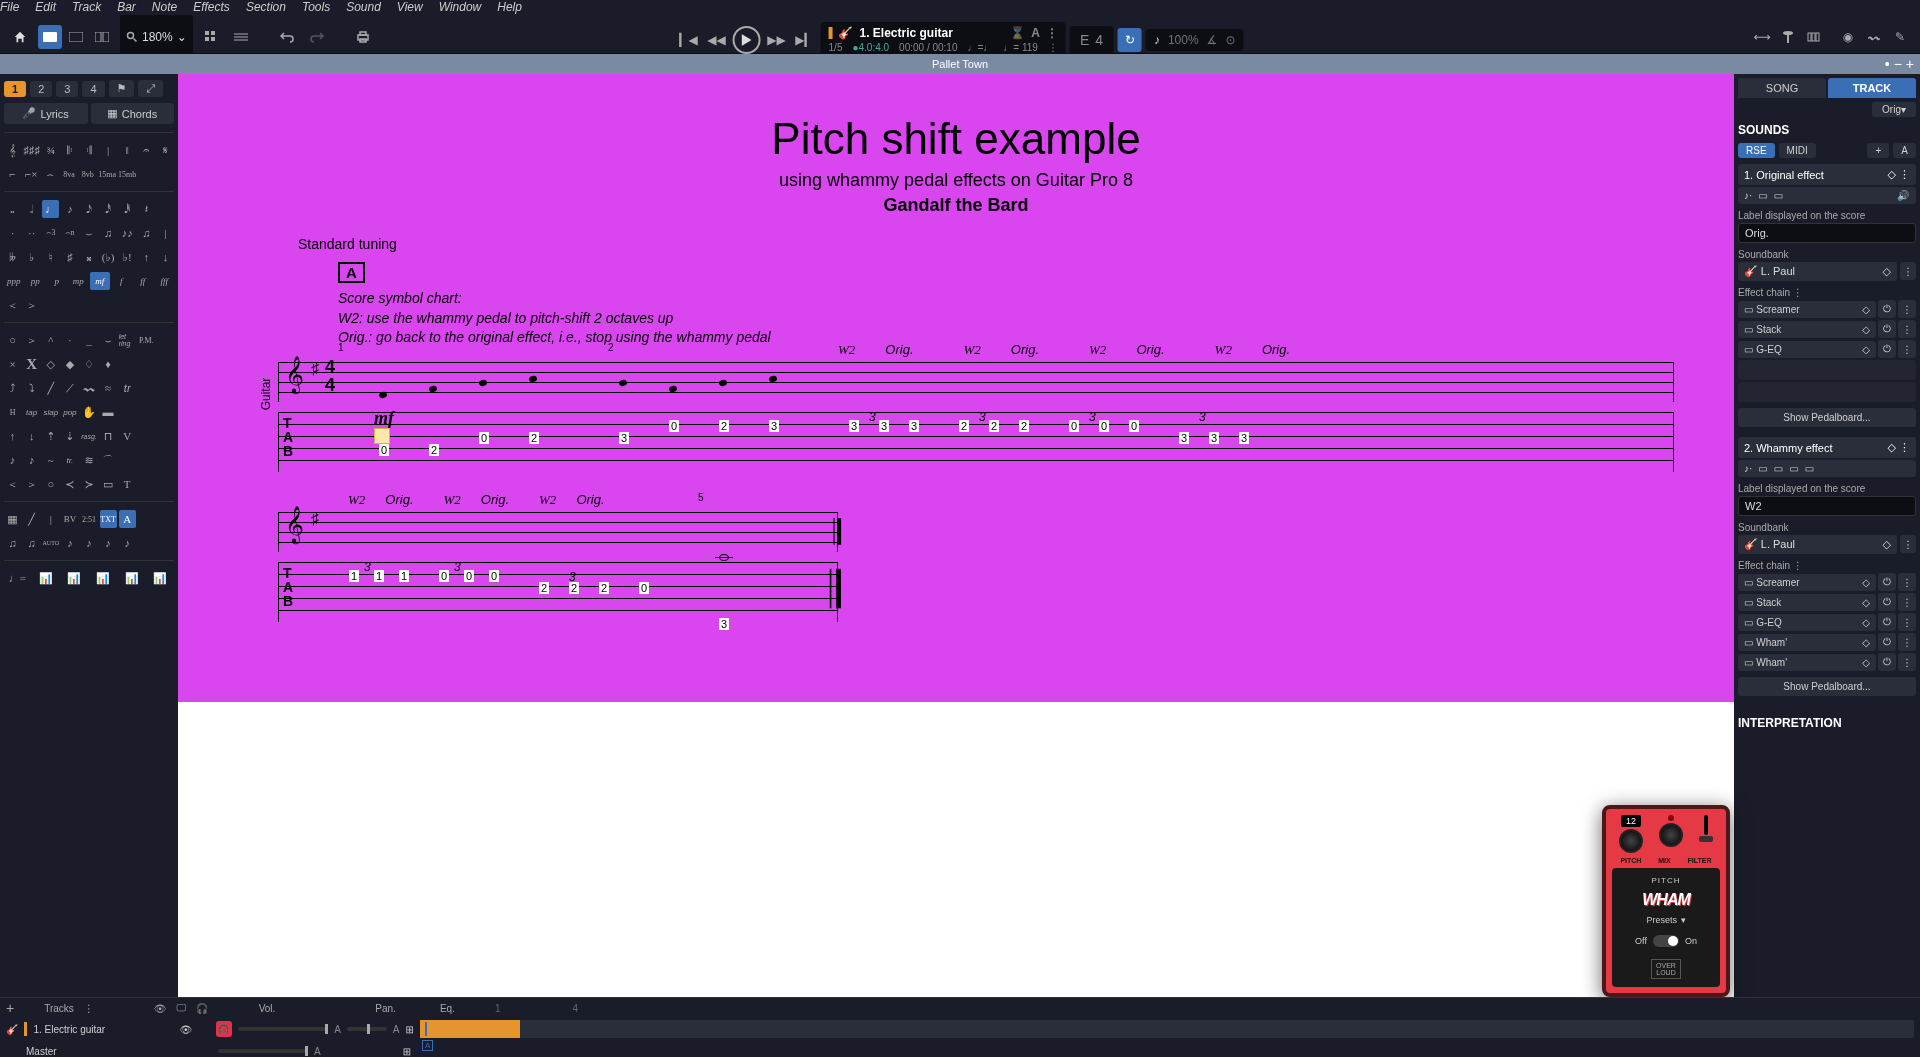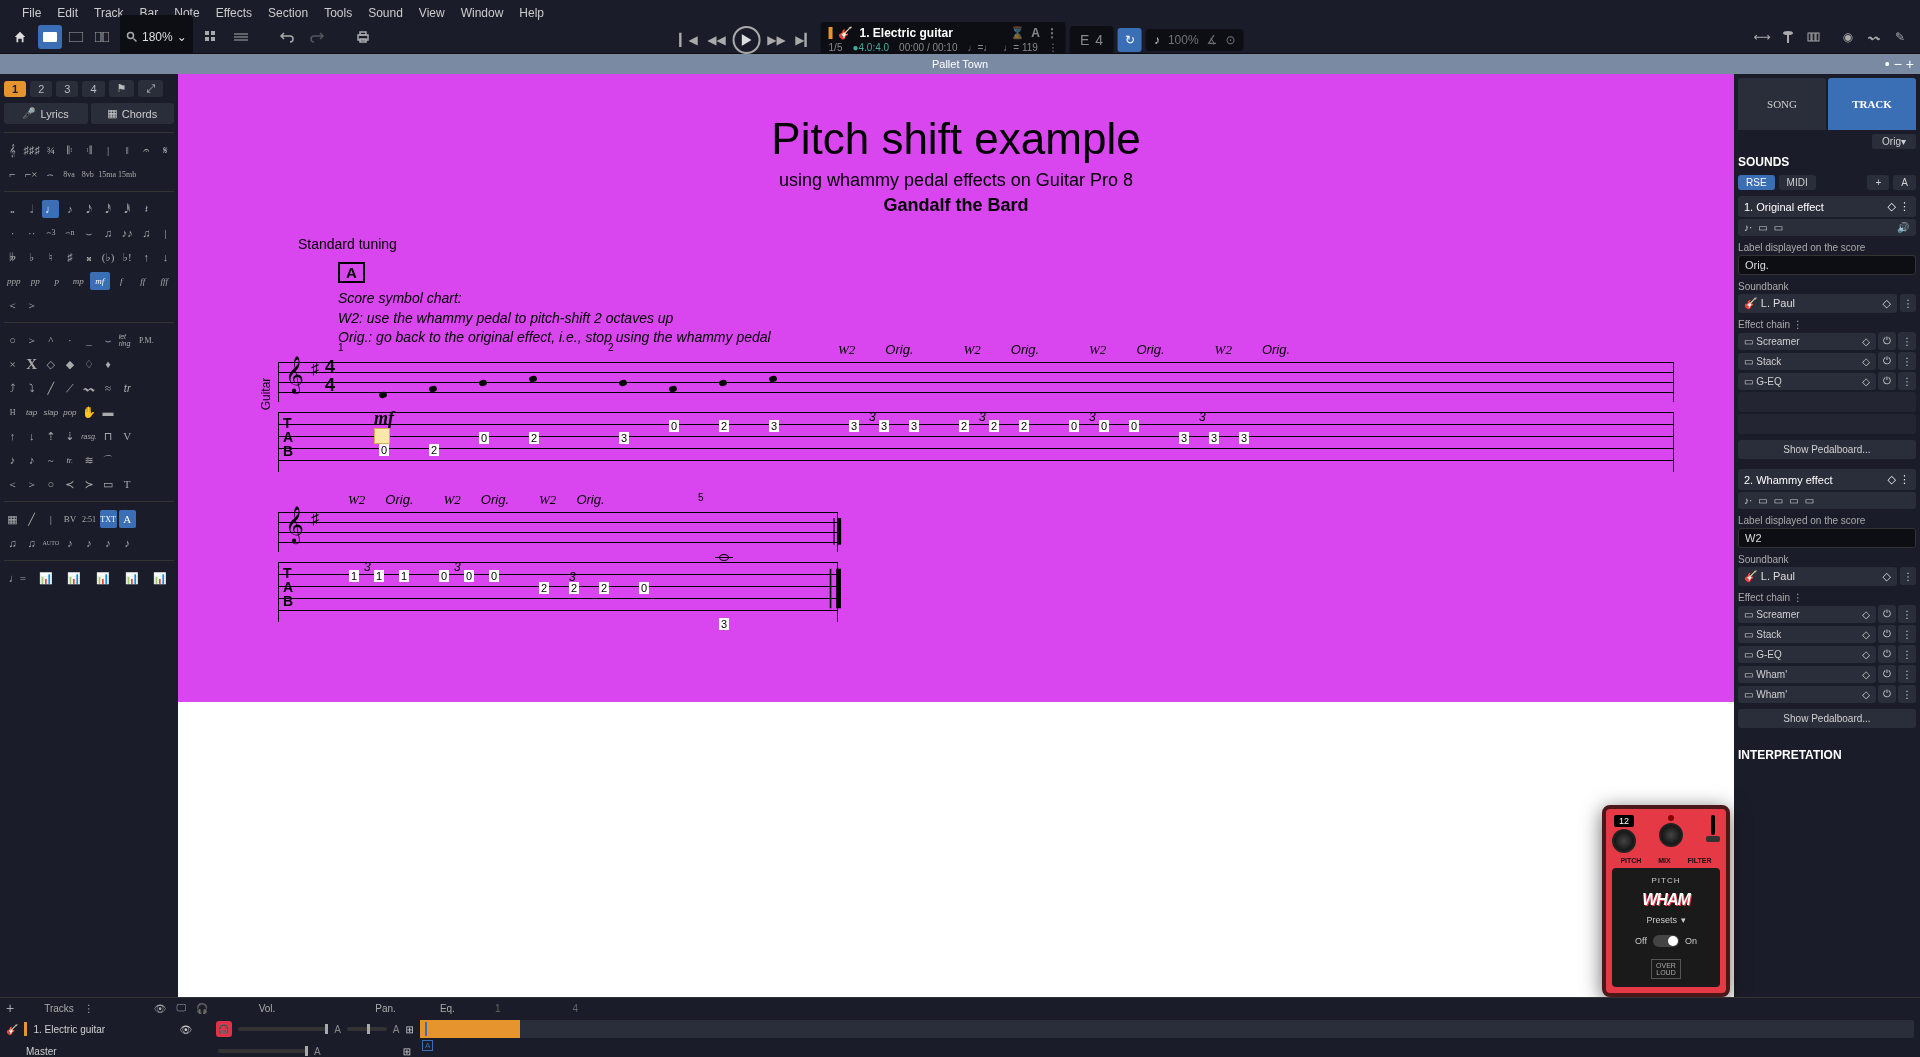--- a/index.html
+++ b/index.html
@@ -1,19 +1,19 @@
 <!DOCTYPE html>
 <html><head>
 <meta charset="utf-8">
 <style>
 * { margin: 0; padding: 0; box-sizing: border-box; font-family: Arial, sans-serif; }
 body { background: #1a1d29; color: #d0d0d0; width: 1920px; height: 1057px; overflow: hidden; font-size: 12px; user-select: none; }
 
 
-.menubar { height: 20px; background: #1a1d29; display: flex; align-items: flex-end; padding: 0 22px; gap: 16px; font-size: 12px; color: #ccc; }
+.menubar { height: 20px; background: #1a1d29; display: flex; align-items: flex-start; padding: 0 0; gap: 16px; font-size: 12px; color: #ccc; font-style: italic; }
 .menubar span { cursor: pointer; }
 
 
 .toolbar { height: 34px; background: #1a1d29; display: flex; align-items: center; padding: 0 8px; gap: 6px; border-bottom: 1px solid #0d0e14; }
 .tb-group { display: flex; gap: 2px; align-items: center; }
 .tb-btn { width: 24px; height: 24px; background: transparent; border: none; display: flex; align-items: center; justify-content: center; color: #aaa; border-radius: 3px; cursor: pointer; }
 .tb-btn.active { background: #3a6fb5; color: #fff; }
 .zoom-box { background: #0d0e14; border-radius: 3px; padding: 15px 6px; display: flex; align-items: center; gap: 4px; color: #ddd; }
 
 
@@ -67,42 +67,42 @@
 .eff-item { font-style: italic; }
 .eff-w2 { font-style: italic; font-family: serif; }
 .mf-mark { position: absolute; font-style: italic; font-weight: bold; font-family: serif; font-size: 18px; }
 .triplet-3 { position: absolute; font-style: italic; font-size: 12px; }
 .bar-num { position: absolute; top: -20px; font-size: 10px; }
 .note-blob { position: absolute; width: 8px; height: 6px; background: #000; border-radius: 50%; transform: rotate(-15deg); }
 
 
 .right-panel { width: 186px; background: #1a1d29; padding: 4px; overflow-y: auto; }
 .rp-tabs { display: flex; gap: 2px; margin-bottom: 4px; }
-.rp-tab { flex: 1; text-align: center; padding: 20px; font-size: 11px; border-radius: 3px 3px 0 0; cursor: pointer; font-family: Liberation Serif, serif; }
+.rp-tab { flex: 1; text-align: center; padding: 4px; font-size: 11px; border-radius: 3px 3px 0 0; cursor: pointer; }
 .rp-tab.inactive { background: #2a2e3a; }
 .rp-tab.active { background: #3a6fb5; color: #fff; font-weight: bold; }
 .rp-more { text-align: right; font-size: 10px; padding: 2px 10px; background: #2a2e3a; border-radius: 2px; display: inline-block; float: right; margin-bottom: 6px; cursor: pointer; }
 .rp-section-title { font-weight: bold; font-size: 12px; color: #fff; margin: 10px 0 6px; clear: both; }
 .rp-mode-row { display: flex; gap: 4px; margin-bottom: 6px; }
 .rp-chip { background: #2a2e3a; padding: 2px 8px; border-radius: 3px; font-size: 10px; cursor: pointer; }
 .rp-chip.active { background: #3a6fb5; color: #fff; }
 .rp-sound-header { background: #2a2e3a; border-radius: 3px; padding: 4px 6px; font-size: 11px; color: #fff; display: flex; justify-content: space-between; align-items: center; margin-bottom: 2px; cursor: pointer; }
 .rp-sound-icons { background: #2a2e3a; border-radius: 3px; padding: 3px 6px; font-size: 10px; display: flex; gap: 6px; margin-bottom: 6px; }
 .rp-label { font-size: 10px; color: #aaa; margin: 6px 0 2px; }
 .rp-input { width: 100%; background: #0d0e14; border: 1px solid #333; color: #ddd; padding: 3px 6px; font-size: 11px; border-radius: 3px; }
 .rp-select { width: 100%; background: #2a2e3a; border: none; color: #ddd; padding: 3px 6px; font-size: 11px; border-radius: 3px; display: flex; justify-content: space-between; align-items: center; cursor: pointer; }
 .rp-effect-row { display: flex; gap: 2px; margin: 2px 0; align-items: center; }
 .rp-effect-name { flex: 1; background: #2a2e3a; padding: 3px 6px; font-size: 10px; border-radius: 3px; display: flex; justify-content: space-between; align-items: center; }
 .rp-effect-btn { width: 18px; height: 18px; background: #2a2e3a; border-radius: 3px; display: flex; align-items: center; justify-content: center; font-size: 10px; cursor: pointer; }
 .rp-effect-empty { height: 20px; background: #232632; border-radius: 3px; margin: 2px 0; }
 .rp-pedalboard { background: #2a2e3a; padding: 4px; text-align: center; font-size: 10px; border-radius: 3px; margin-top: 6px; cursor: pointer; }
 
 
 .pedal-popup { position: absolute; width: 128px; background: #e63946; border-radius: 8px; border: 4px solid #4a1818; right: 190px; bottom: 60px; padding: 6px; box-shadow: 0 4px 20px rgba(0,0,0,0.6); }
-.pedal-top { display: flex; gap: 16px; align-items: flex-start; justify-content: space-between; margin-bottom: 4px; }
+.pedal-top { display: flex; gap: 16px; align-items: flex-start; justify-content: center; margin-bottom: 4px; }
 .pedal-knob { width: 24px; height: 24px; border-radius: 50%; background: radial-gradient(#444, #000); border: 2px solid #222; }
 .pedal-val { background: #000; color: #fff; padding: 1px 4px; font-size: 9px; border-radius: 2px; text-align: center; min-width: 20px; }
 .pedal-labels { display: flex; justify-content: space-around; font-size: 7px; font-weight: bold; color: #111; margin-bottom: 4px; }
 .pedal-body { background: #1a1a1a; border-radius: 4px; padding: 8px 4px; display: flex; flex-direction: column; align-items: center; gap: 6px; }
 .pedal-pitch-label { font-size: 8px; color: #ccc; letter-spacing: 1px; }
 .pedal-logo { font-size: 16px; font-weight: bold; color: #fff; font-style: italic; text-shadow: 1px 1px 0 #e63946; letter-spacing: -1px; }
 .pedal-preset { font-size: 9px; color: #ccc; display: flex; align-items: center; gap: 4px; cursor: pointer; }
 .pedal-switch-row { display: flex; align-items: center; gap: 6px; margin-top: 4px; font-size: 9px; color: #ccc; }
 .pedal-switch { width: 26px; height: 12px; background: #444; border-radius: 6px; position: relative; cursor: pointer; }
 .pedal-switch::after { content: ''; position: absolute; right: 1px; top: 1px; width: 10px; height: 10px; background: #fff; border-radius: 50%; }

